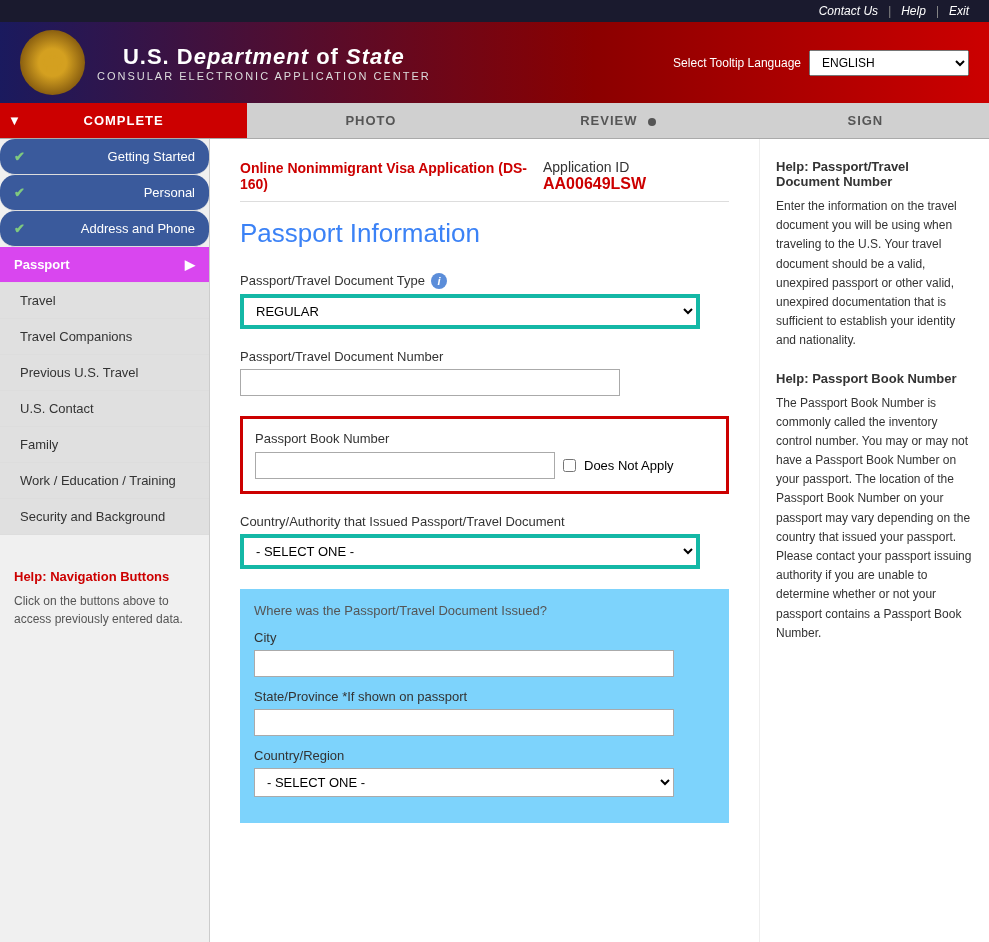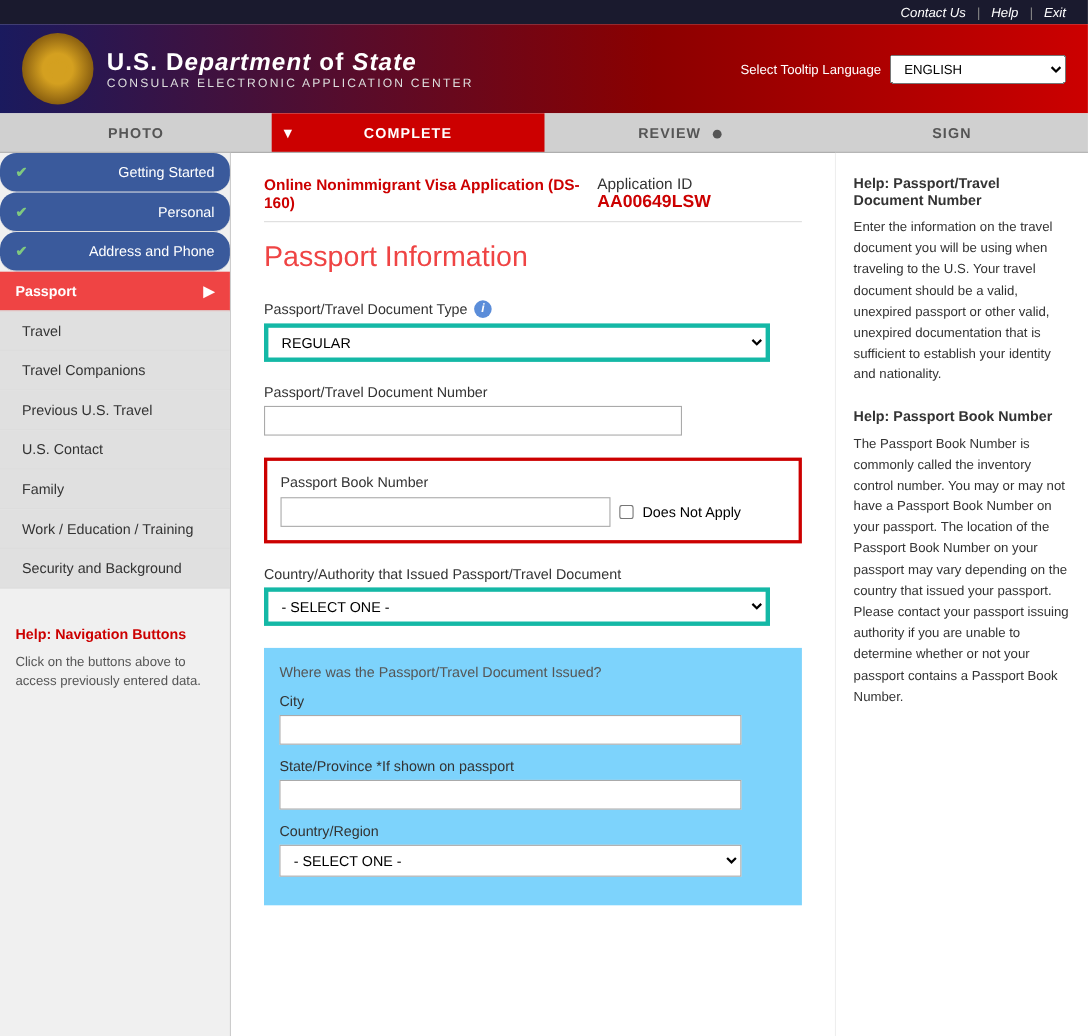--- a/index.html
+++ b/index.html
@@ -34,20 +34,21 @@
       justify-content: space-between;
       padding: 8px 20px;
     }
     .header-left {
       display: flex;
       align-items: center;
       gap: 12px;
     }
     .header-title {
       color: #fff;
+      text-align: center;
     }
     .header-title .dept-name {
       font-size: 22px;
       font-weight: bold;
       letter-spacing: 1px;
     }
     .header-title .dept-name span {
       font-style: italic;
     }
     .header-title .sub-title {
@@ -134,21 +135,21 @@
       color: #fff;
       border-radius: 15px;
     }
     .sidebar-item.completed::before {
       content: '✔ ';
       color: #7fc97f;
       font-weight: bold;
       margin-right: 4px;
     }
     .sidebar-item.active {
-      background: #ef4444;
+      background: #d946ef;
       color: #fff;
       font-weight: bold;
     }
     .sidebar-item.active .arrow {
       color: #fff;
     }
     .sidebar-item.sub {
       background: #e0e0e0;
       color: #333;
       padding-left: 20px;
@@ -195,21 +196,21 @@
       font-size: 14px;
       color: #333;
     }
     .app-id strong {
       color: #cc0000;
       font-size: 16px;
     }
 
     h1.page-title {
       font-size: 26px;
-      color: #ef4444;
+      color: #3b82f6;
       font-weight: normal;
       margin-bottom: 24px;
     }
 
     .form-section {
       margin-bottom: 20px;
     }
     .form-label {
       font-size: 13px;
       color: #333;
@@ -349,22 +350,22 @@
   </div>
   <div class="header-right">
     <label>Select Tooltip Language</label>
     <select>
       <option>ENGLISH</option>
     </select>
   </div>
 </div>
 
 <div class="nav-tabs">
+  <div class="nav-tab active">COMPLETE</div>
   <div class="nav-tab">PHOTO</div>
-  <div class="nav-tab active">COMPLETE</div>
   <div class="nav-tab">
     <span>REVIEW</span>
     <span class="dot"></span>
   </div>
   <div class="nav-tab">SIGN</div>
 </div>
 
 <div class="content-area">
 
   <div class="sidebar">

